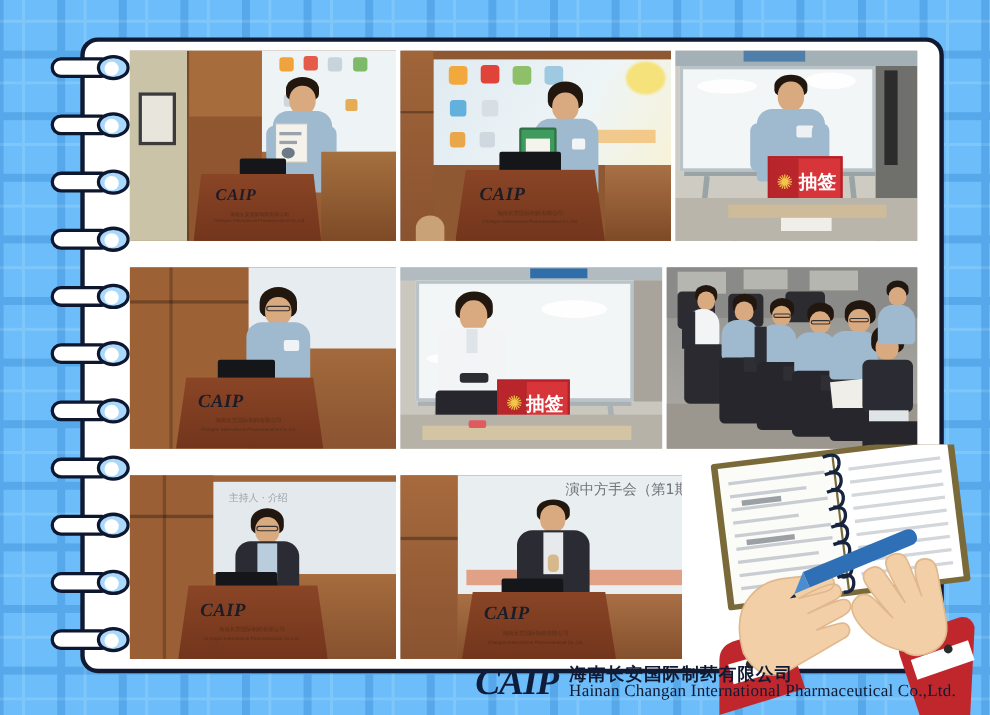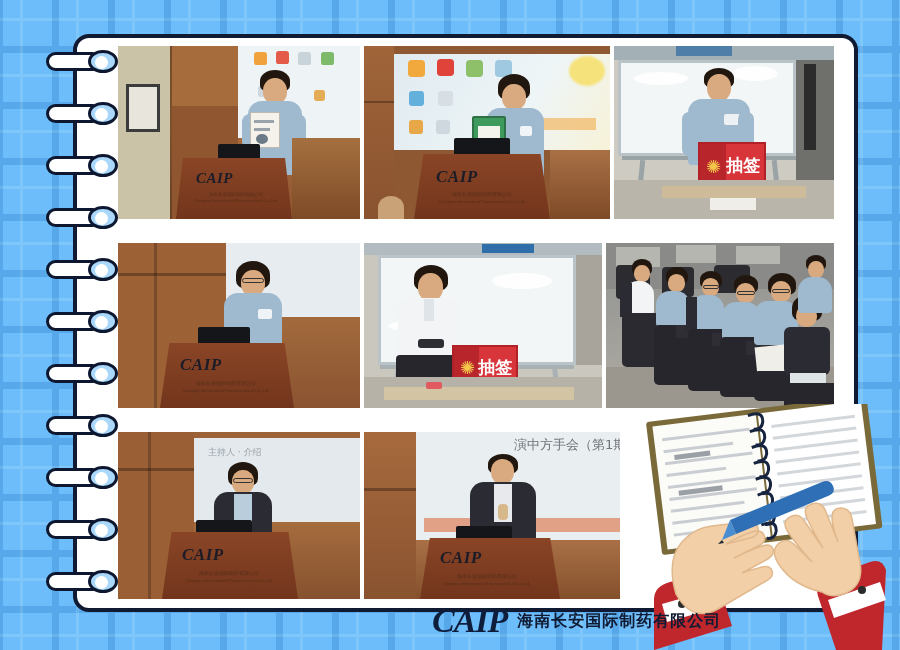--- a/index.html
+++ b/index.html
@@ -523,16 +523,17 @@
                  q-6 -16 -6 -24 q0 -10 9 -10 q9 0 11 11 l8 44
                  q4 22 -14 30 q-14 6 -24 -1 z" fill="#f3cfa8" stroke="#e0b88c" stroke-width="1.5"></path>
       </g>
     </svg>
   </div>
 
   <div class="footer">
     <div class="mark">CAIP</div>
     <div class="names">
       <div class="cn">海南长安国际制药有限公司</div>
+      <div class="en">Hainan Changan International Pharmaceutical Co.,Ltd.</div>
     </div>
   </div>
 
 </div>
 
 </body></html>

